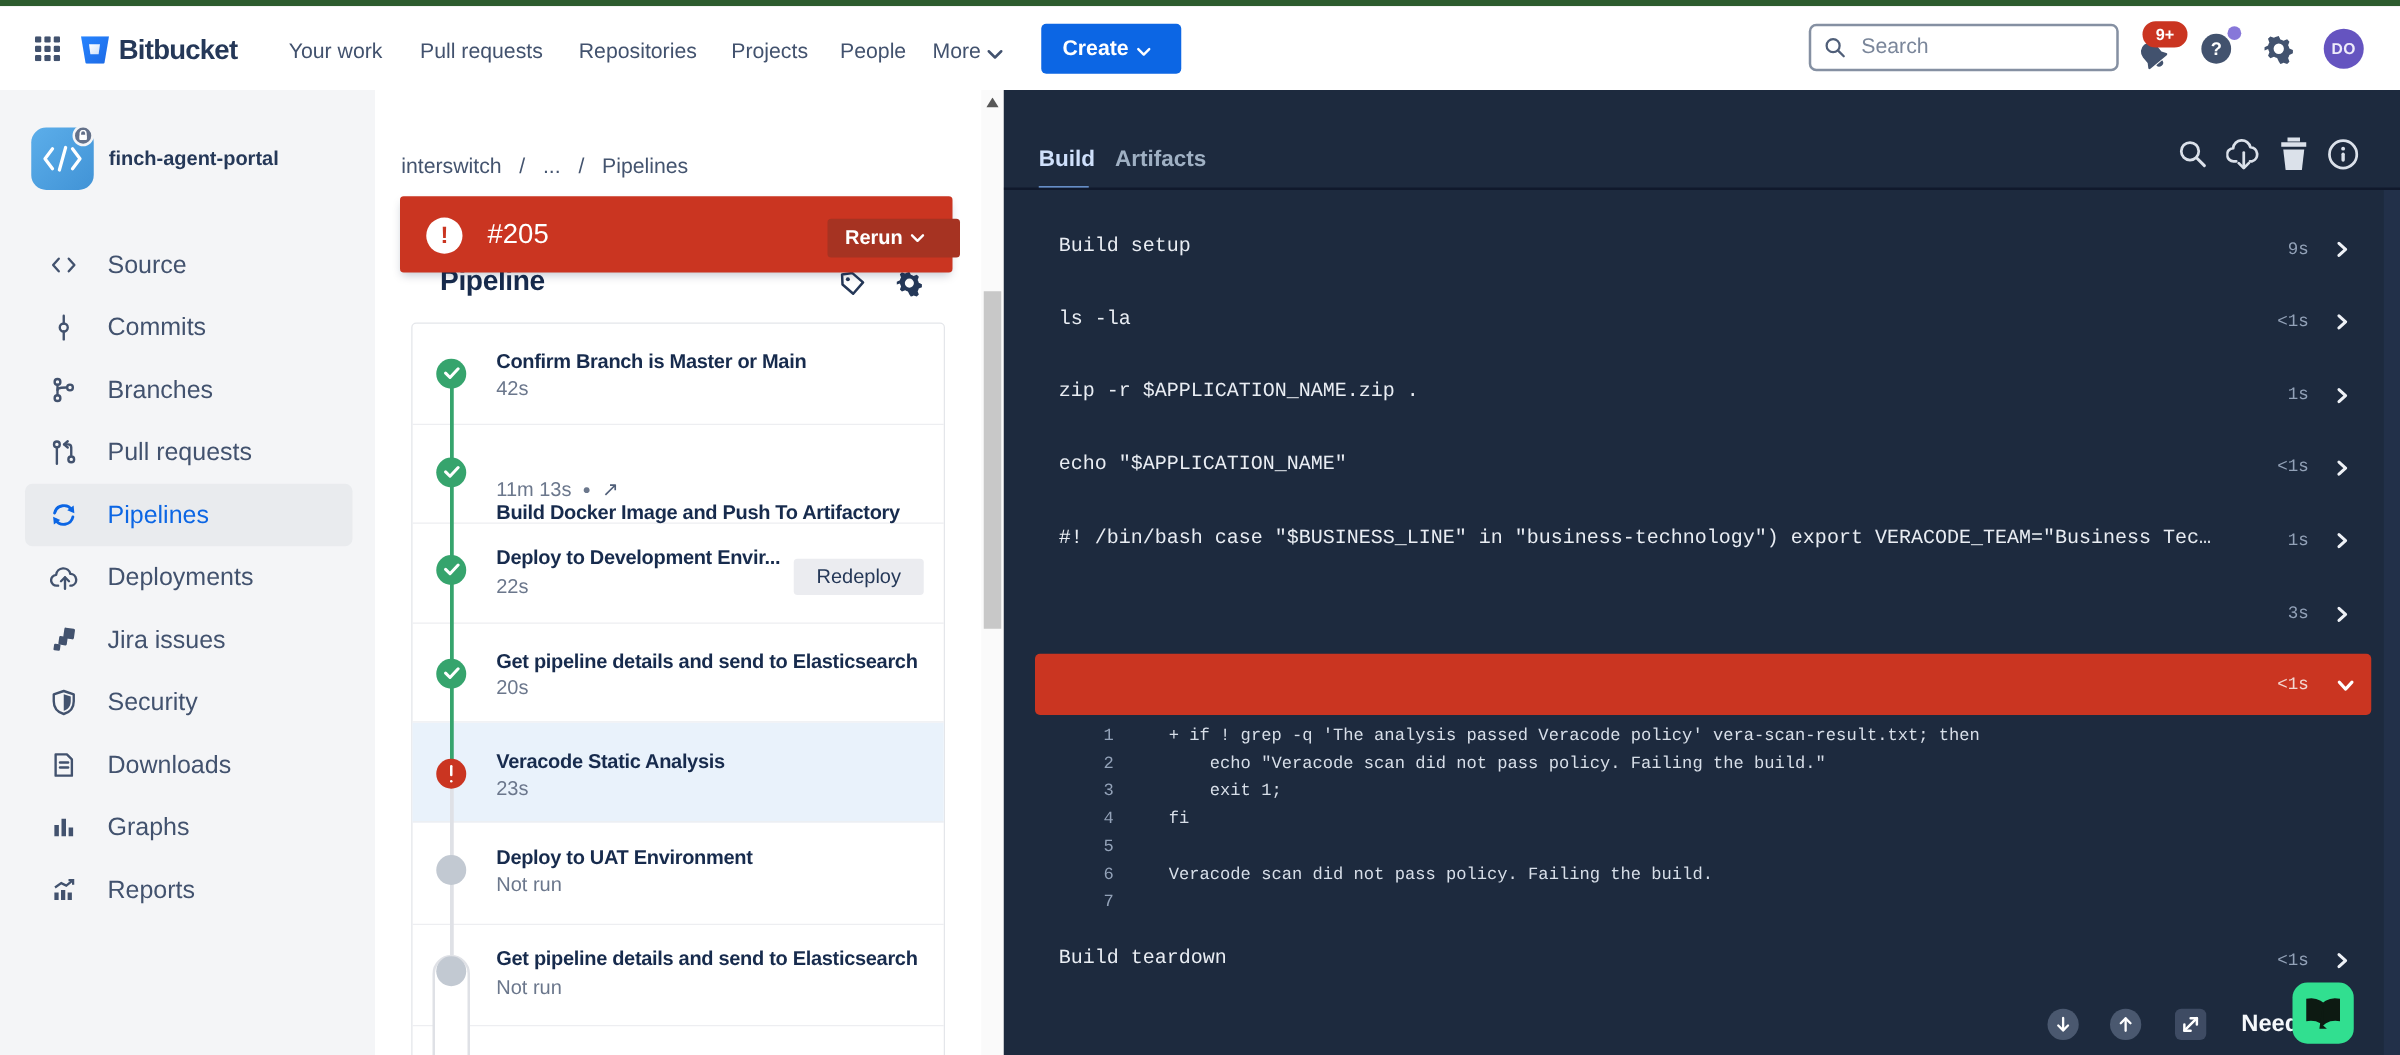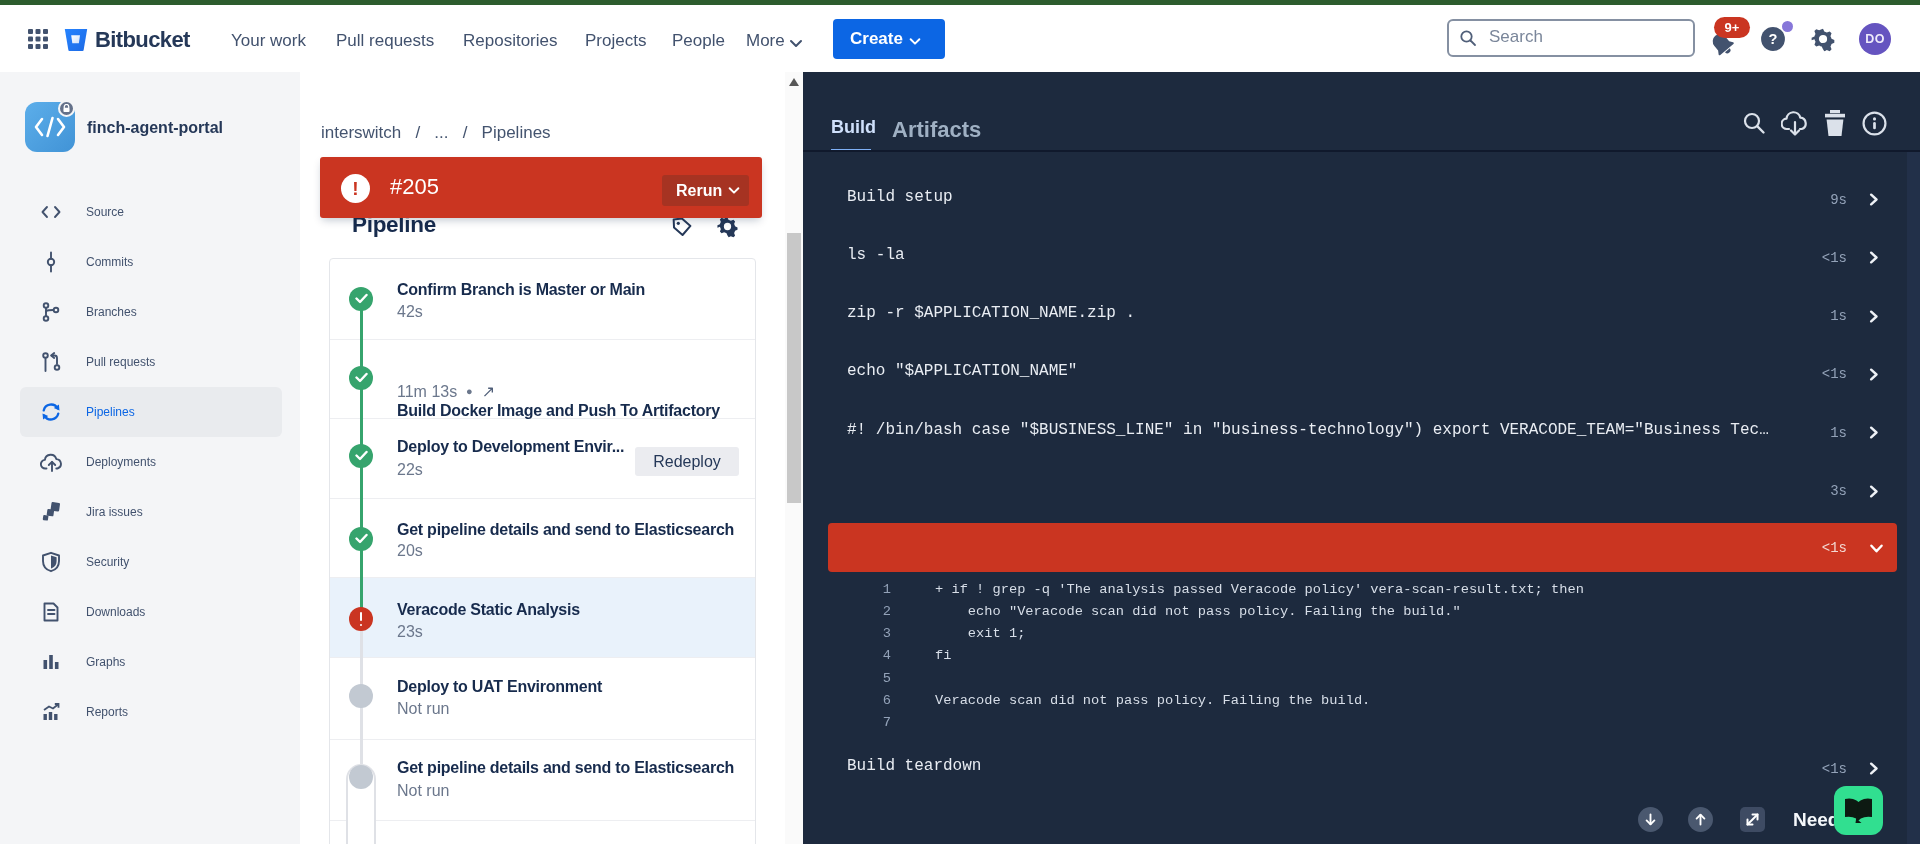--- a/index.html
+++ b/index.html
@@ -15,48 +15,48 @@
 #searchbox { left:1447px; top:14px; width:248px; height:38px; border:2px solid #8590a2; border-radius:6px; background:#fff; }
 #searchph { left:1489px; top:14px; height:38px; line-height:36px; font-size:17px; color:#7a869a; }
 #bellbadge { left:1714px; top:12px; width:36px; height:21px; background:#ca3521; border-radius:10.5px; color:#fff; font-size:13px; font-weight:700; text-align:center; line-height:21px; z-index:3; }
 #avatar { left:1859px; top:18px; width:32px; height:32px; border-radius:50%; background:#6554c0; color:#eeebfa; font-size:12.5px; font-weight:700; text-align:center; line-height:32px; letter-spacing:0.5px; }
 
 #sidebar { left:0; top:72px; width:300px; height:772px; background:#f4f5f7; }
 #repoavatar { left:25px; top:30px; width:50px; height:50px; border-radius:12px; background:linear-gradient(135deg,#5caeea,#4193d6); }
 #repolock { left:58px; top:28px; width:17px; height:17px; border-radius:50%; background:#64718a; border:2px solid #f4f5f7; }
 #reponame { left:87px; top:47px; font-size:16px; font-weight:700; color:#253858; }
 .sbitem { position:absolute; left:20px; width:262px; height:50px; border-radius:6px; }
-.sbitem .lbl { position:absolute; left:66px; top:0; height:50px; line-height:50px; font-size:12px; color:#42526e; }
+.sbitem .lbl { position:absolute; left:66px; top:0; height:50px; line-height:50px; font-size:20px; color:#42526e; }
 .sbitem svg { position:absolute; left:20px; top:14px; }
 .sbitem.sel { background:#e9ebee; }
 .sbitem.sel .lbl { color:#0c66e4; }
 
 #midpanel { left:300px; top:72px; width:485px; height:772px; background:#fff; overflow:hidden; }
 #crumbs { left:21px; top:51px; font-size:17px; color:#44546f; }
 #banner { left:20px; top:85px; width:442px; height:61px; background:#ca3521; border-radius:3px; box-shadow:0 4px 8px -2px rgba(9,30,66,.25); z-index:5; }
 #bannercircle { left:21px; top:17px; width:29px; height:29px; border-radius:50%; background:#fff; color:#ca3521; font-weight:700; font-size:19px; text-align:center; line-height:29px; }
 #bannernum { left:70px; top:17px; font-size:22px; color:#fff; font-weight:500; }
-#rerunbtn { left:342px; top:18px; width:87px; height:31px; background:#a63322; border-radius:3px; color:#fff; font-size:16px; font-weight:700; line-height:31px; padding-left:14px; }
+#rerunbtn { left:342px; top:18px; width:106px; height:31px; background:#a63322; border-radius:3px; color:#fff; font-size:16px; font-weight:700; line-height:31px; padding-left:14px; }
 #pipehead { left:52px; top:140px; font-size:22.5px; font-weight:700; color:#172b4d; letter-spacing:-0.3px; z-index:1; }
 #stepcard { left:29px; top:186px; width:427px; height:600px; border:1px solid #e4e6ea; border-radius:4px 4px 0 0; background:#fff; }
 .divider { position:absolute; left:0px; width:425px; height:1px; background:#edeef1; }
 .rowhl { position:absolute; left:0px; top:319px; width:425px; height:80px; background:#e9f2fb; }
 .stepc { position:absolute; left:19px; width:24px; height:24px; border-radius:50%; }
 .stept { position:absolute; left:67px; font-size:16px; font-weight:700; color:#172b4d; white-space:nowrap; letter-spacing:-0.25px; }
 .steps { position:absolute; left:67px; font-size:16px; color:#6b778c; white-space:nowrap; }
 #redeploy { left:305px; top:188px; width:104px; height:29px; background:#ebecf0; border-radius:3px; font-size:16px; color:#253858; text-align:center; line-height:29px; font-weight:500; }
 
 #midscroll { left:785px; top:72px; width:18px; height:772px; background:#fafafa; }
 #midthumb { left:2px; top:161px; width:14px; height:270px; background:#c8c8c8; }
 
 #logpanel { left:803px; top:72px; width:1117px; height:772px; background:#1d2a3e; overflow:hidden; }
 .mono { font-family:"Liberation Mono", monospace; }
 #tabbuild { left:28px; top:45px; font-size:18px; font-weight:600; color:#cfe0fb; }
 #tabbuild:after { content:""; position:absolute; left:0; top:32px; width:40px; height:3px; background:#7fb0f5; }
-#tabartifacts { left:89px; top:45px; font-size:22px; font-weight:600; color:#9fb0c3; }
+#tabartifacts { left:89px; top:45px; font-size:18px; font-weight:600; color:#9fb0c3; }
 #tabline { left:0; top:78px; width:1117px; height:2px; background:#10192c; }
 .logrow { position:absolute; left:44px; font-size:16px; color:#e9edf3; white-space:nowrap; }
 .logdur { position:absolute; font-size:14px; color:#93a2b8; white-space:nowrap; text-align:right; width:60px; }
 #redrow { left:25px; top:451px; width:1069px; height:49px; background:#ca3521; border-radius:4px; }
 .lognum { position:absolute; font-size:13.7px; color:#93a2b8; width:30px; text-align:right; }
 .logline { position:absolute; left:132px; font-size:13.7px; color:#d7dee8; white-space:pre; }
 .ctrlcircle { position:absolute; top:735px; width:25px; height:25px; border-radius:50%; background:#4a586f; }
 #needtext { left:990px; top:737px; font-size:19px; font-weight:700; color:#f5f8fb; }
 #chatwidget { left:1031px; top:714px; width:49px; height:49px; border-radius:12px; background:#31df90; z-index:6; }
 #darkscroll { left:1104px; top:80px; width:13px; height:692px; background:#223049; }

